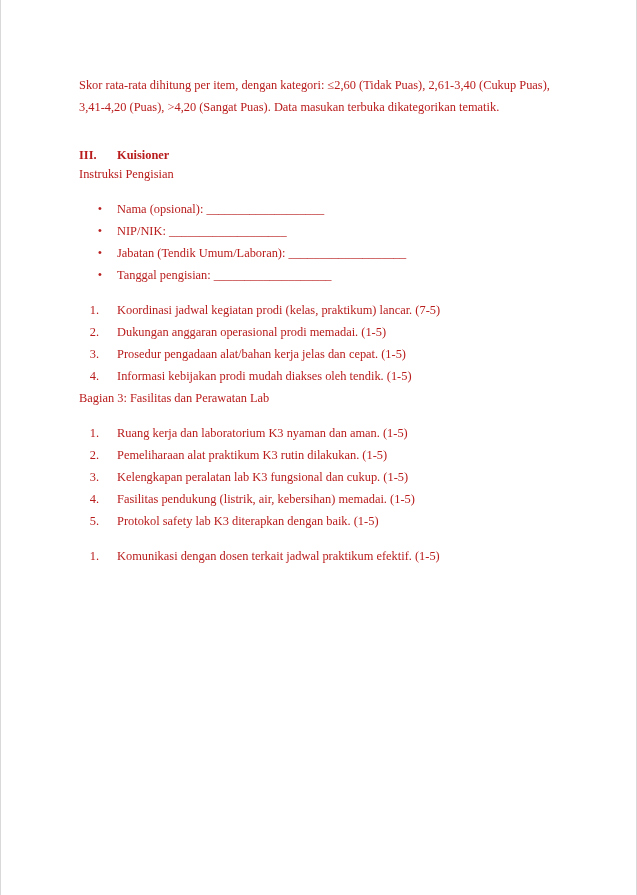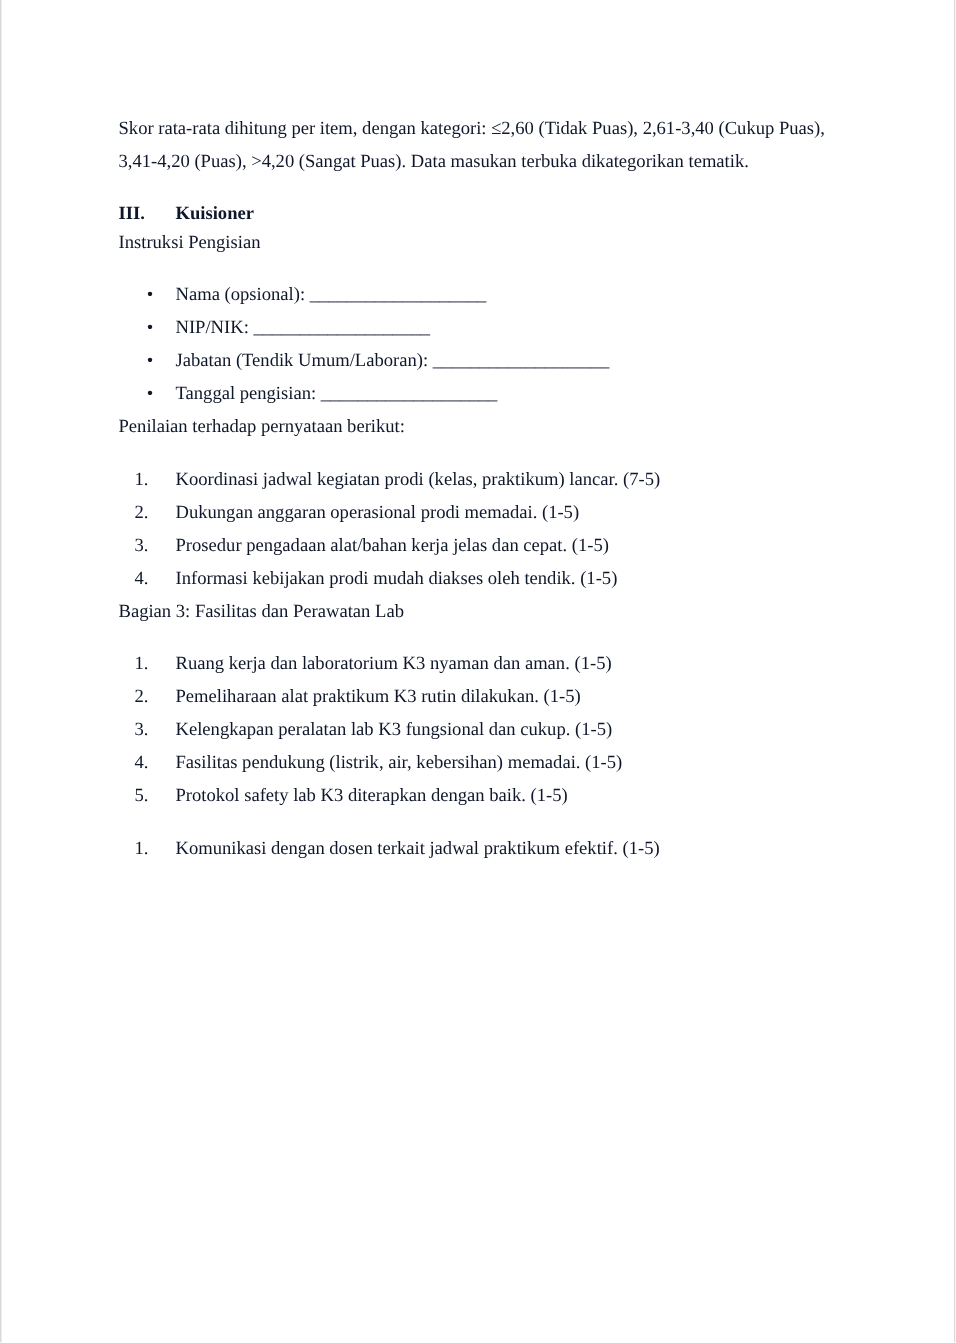--- a/index.html
+++ b/index.html
@@ -3,30 +3,30 @@
 <meta charset="utf-8">
 <style>
   html, body { margin: 0; padding: 0; background: #ffffff; }
   body { width: 637px; height: 895px; overflow: hidden; position: relative; }
   .page {
     position: absolute; left: 0; top: 0; width: 637px; height: 895px;
     background: #ffffff;
     border-left: 1px solid #d9d9d9; border-right: 1px solid #d9d9d9;
     box-sizing: border-box;
     font-family: "Liberation Serif", serif;
-    color: #0f172a;
+    color: #b91c1c;
     font-size: 12.4px;
   }
   .content { position: absolute; left: 78px; top: 74px; width: 490px; }
   p { margin: 0; }
   .para { line-height: 22px; }
   .gap-lg { }
   .heading {
     font-weight: bold; display: flex; align-items: baseline;
-    margin-top: 17px; margin-bottom: 0;
+    margin-top: 30px; margin-bottom: 0;
   }
   .heading .num { width: 38px; display: inline-block; }
   ul, ol { margin: 0; padding: 0; list-style: none; }
   .list { margin-top: 13px; }
   .list li { display: flex; line-height: 22px; }
   .list .marker { width: 38px; text-align: right; padding-right: 0; box-sizing: border-box; }
   .list .marker span { display: inline-block; width: 20px; text-align: right; margin-right: 18px; }
   .list.bullets .marker span { text-align: center; width: 12px; margin-left: 15px; margin-right: 11px; }
   .list .text { flex: 1; }
 </style>
@@ -57,21 +57,20 @@
       <li>
         <span class="marker"><span>•</span></span>
         <span class="text">Jabatan (Tendik Umum/Laboran): ___________________</span>
       </li>
       <li>
         <span class="marker"><span>•</span></span>
         <span class="text">Tanggal pengisian: ___________________</span>
       </li>
     </ul>
 
-    <p class="para gap-lg">Penilaian terhadap pernyataan berikut:</p>
     <ol class="list">
       <li>
         <span class="marker"><span>1.</span></span>
         <span class="text">Koordinasi jadwal kegiatan prodi (kelas, praktikum) lancar. (7-5)</span>
       </li>
       <li>
         <span class="marker"><span>2.</span></span>
         <span class="text">Dukungan anggaran operasional prodi memadai. (1-5)</span>
       </li>
       <li>

